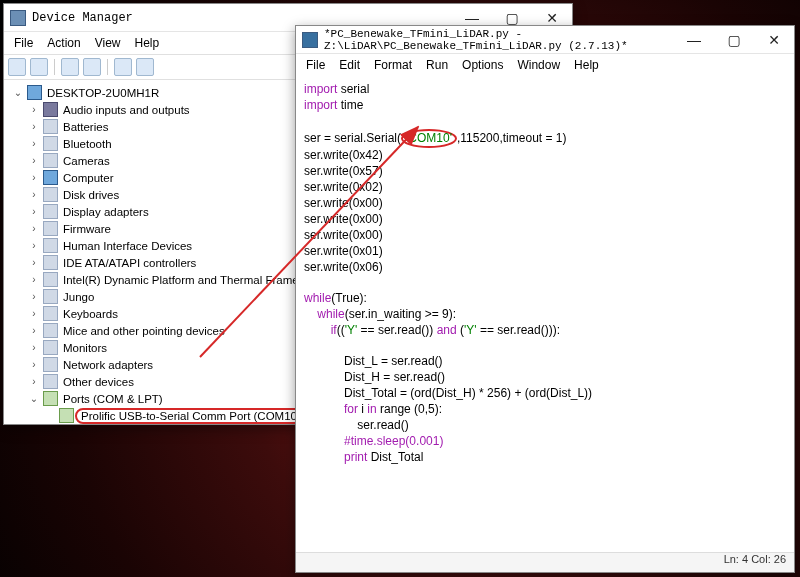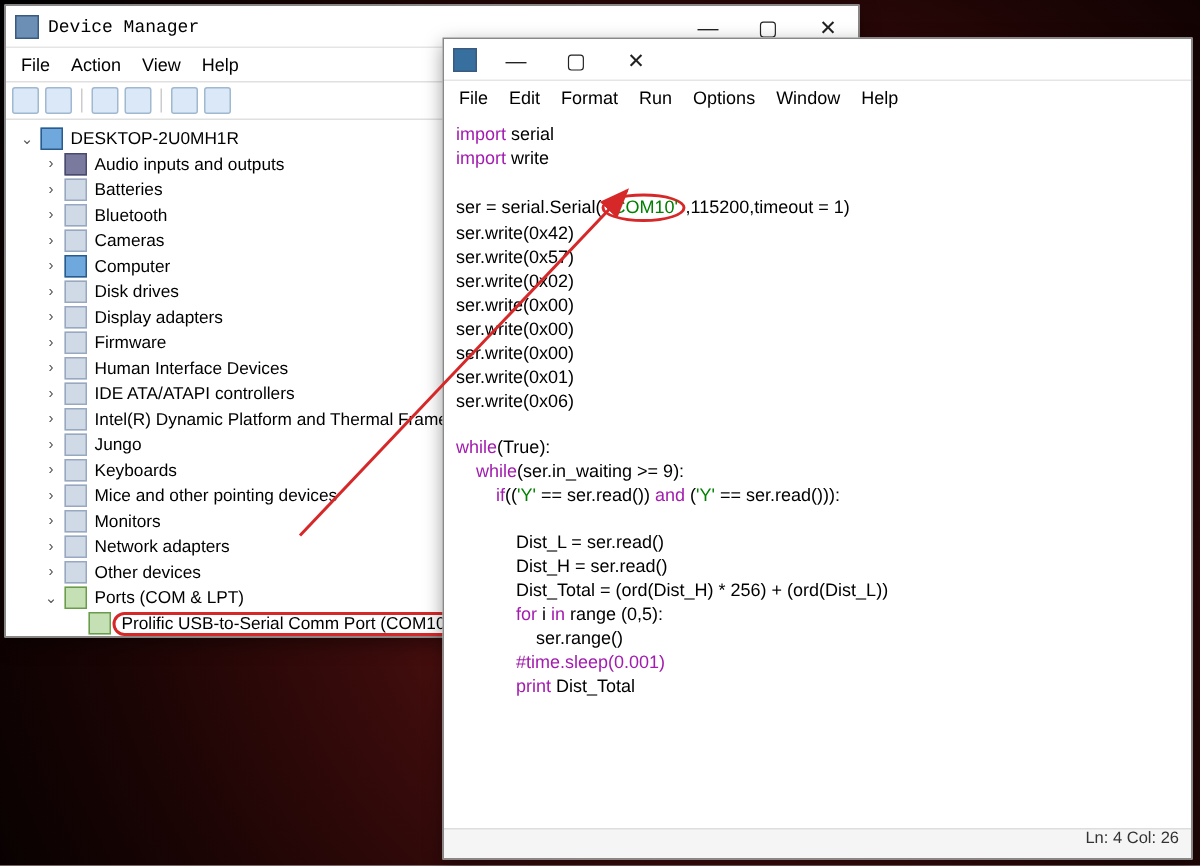--- a/index.html
+++ b/index.html
@@ -168,57 +168,58 @@
         <span class="exp"></span>
         <span class="devicon port"></span>
         <span class="label">Prolific USB-to-Serial Comm Port (COM10)</span>
       </div>
     </div>
 </div>
 
 <div class="window idle-window">
   <div class="titlebar">
     <span class="icon" style="background:#376f9f;"></span>
+    <span class="title" style="font-size:11px;">*PC_Benewake_TFmini_LiDAR.py - Z:\LiDAR\PC_Benewake_TFmini_LiDAR.py (2.7.13)*</span>
     <div class="win-controls">
       <div class="win-btn">—</div>
       <div class="win-btn">▢</div>
       <div class="win-btn close">✕</div>
     </div>
   </div>
   <div class="menubar">
     <span>File</span>
     <span>Edit</span>
     <span>Format</span>
     <span>Run</span>
     <span>Options</span>
     <span>Window</span>
     <span>Help</span>
   </div>
   <div class="idle-body"><span class="k-org">import</span><span> serial</span>
-<span class="k-org">import</span><span> write</span>
+<span class="k-org">import</span><span> time</span>
 
 <span>ser = serial.Serial(</span><span class="com-circle k-grn">'COM10'</span><span>,115200,timeout = 1)</span>
 <span>ser.write(0x42)</span>
 <span>ser.write(0x57)</span>
 <span>ser.write(0x02)</span>
 <span>ser.write(0x00)</span>
 <span>ser.write(0x00)</span>
 <span>ser.write(0x00)</span>
 <span>ser.write(0x01)</span>
 <span>ser.write(0x06)</span>
 
 <span class="k-org">while</span><span>(True):</span>
 <span class="k-org">    while</span><span>(ser.in_waiting &gt;= 9):</span>
 <span class="k-org">        if</span><span>((</span><span class="k-grn">'Y'</span><span> == ser.read()) </span><span class="k-org">and</span><span> (</span><span class="k-grn">'Y'</span><span> == ser.read())):</span>
 
 <span>            Dist_L = ser.read()</span>
 <span>            Dist_H = ser.read()</span>
 <span>            Dist_Total = (ord(Dist_H) * 256) + (ord(Dist_L))</span>
 <span class="k-org">            for</span><span> i </span><span class="k-org">in</span><span> range (0,5):</span>
-<span>                ser.range()</span>
+<span>                ser.read()</span>
 <span class="k-org">            #time.sleep(0.001)</span>
 <span class="k-org">            print</span><span> Dist_Total</span></div>
   <div class="statusbar">
     <span>Ln: 4  Col: 26</span>
   </div>
 </div>
 
 <svg class="arrow-svg" style="left:0;top:0;width:800px;height:577px;">
   <defs>
       <marker id="ah" markerWidth="10" markerHeight="8" refX="9" refY="4" orient="auto">

